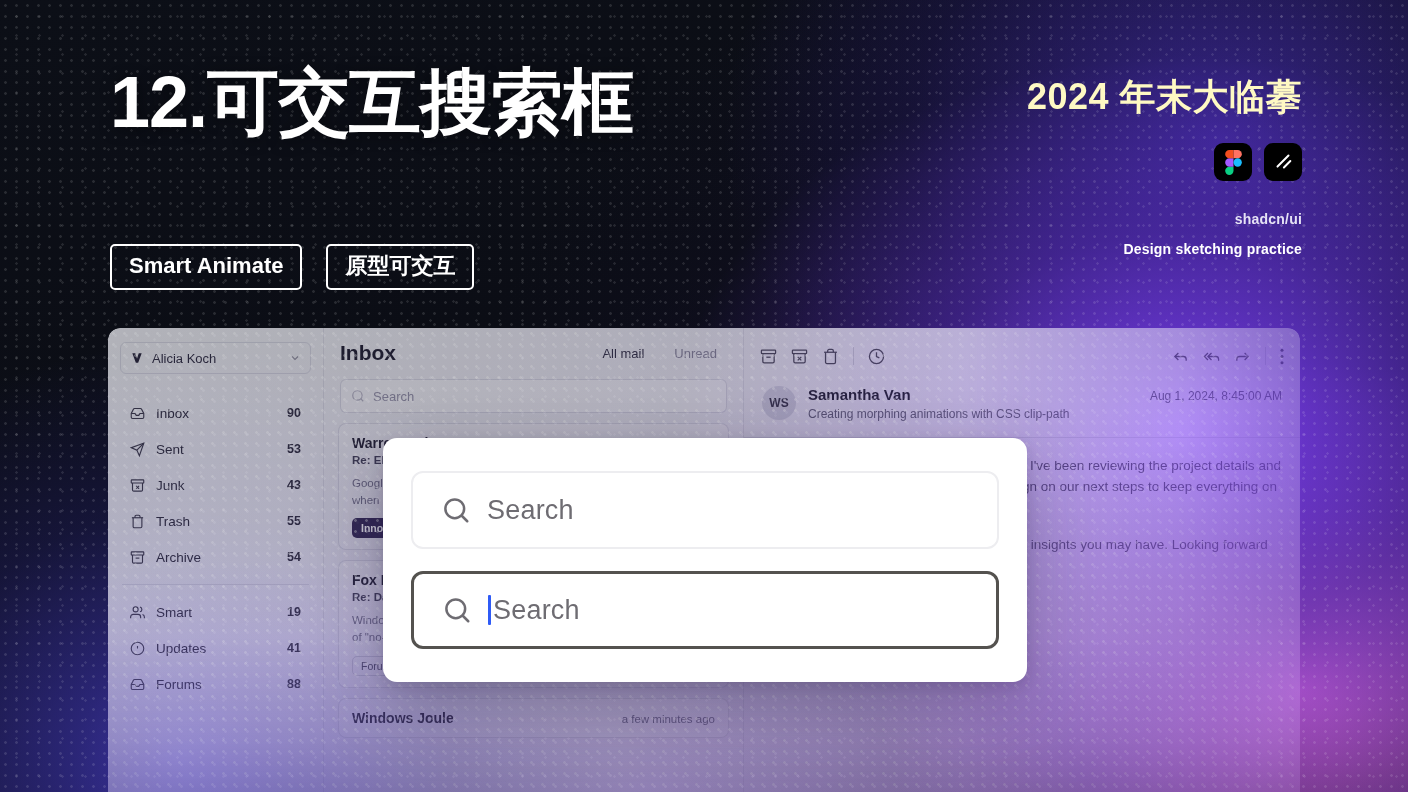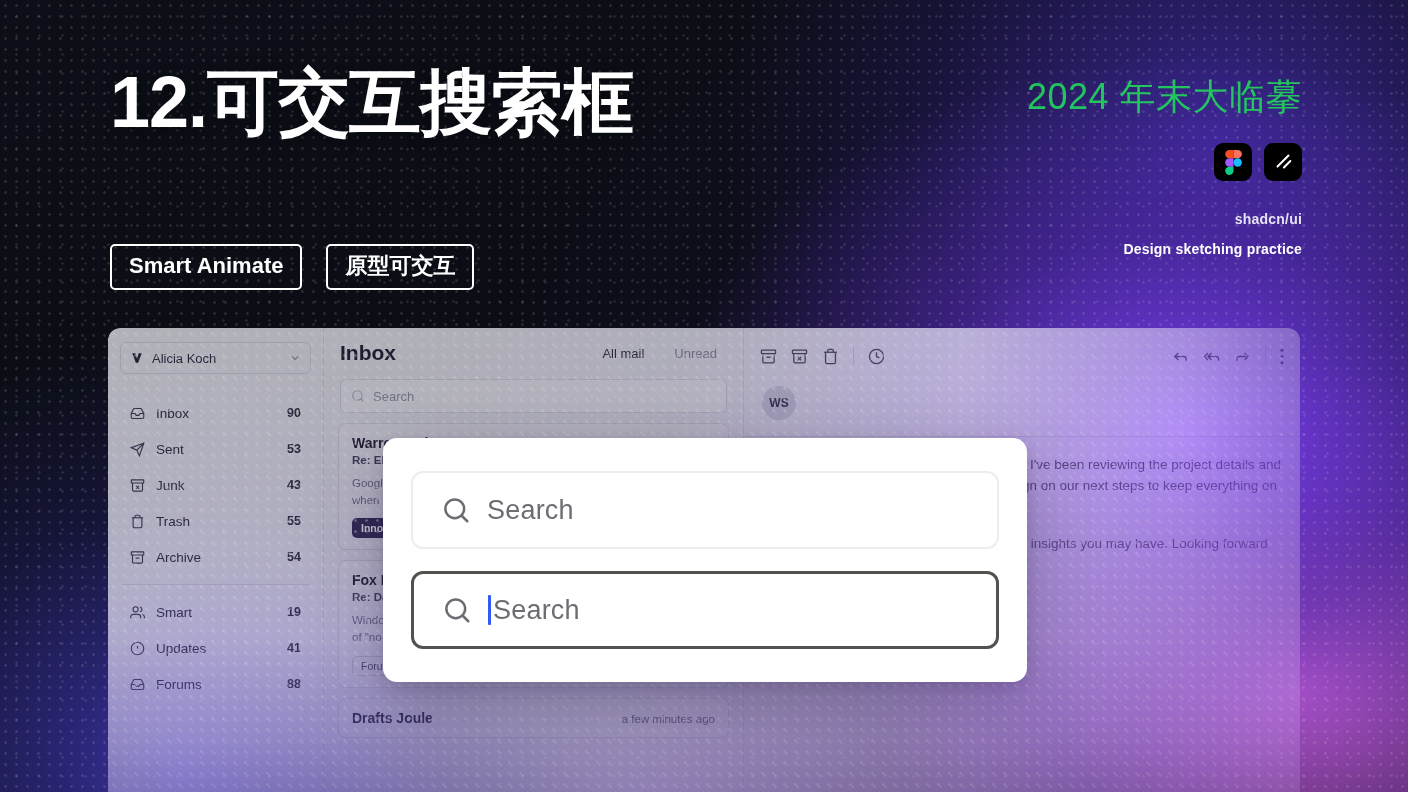--- a/index.html
+++ b/index.html
@@ -60,21 +60,21 @@
     color: #fff;
     font-size: 22px;
     font-weight: 700;
     padding: 9px 17px 11px;
     line-height: 1;
     display: flex; align-items: center;
   }
 
   .right-title {
     position: absolute; right: 106px; top: 73px;
-    font-size: 36px; font-weight: 400; color: #22c55e;
+    font-size: 36px; font-weight: 700; color: #fef9c3;
     white-space: nowrap;
     letter-spacing: .5px;
   }
   .app-icons {
     position: absolute; right: 106px; top: 143px;
     display: flex; gap: 12px;
   }
   .app-icon {
     width: 38px; height: 38px; border-radius: 9px;
     background: #000;
@@ -451,21 +451,21 @@
             <div class="mc-body">Windows Phone had a beautiful typographic interface, but that sense of "no-fun" combined with almost no apps killed the platform.</div>
             <div class="mc-tags">
               <span class="tag">Forum</span>
               <span class="tag">Assignment</span>
               <span class="tag solid">Important</span>
             </div>
           </div>
 
           <div class="mail-card">
             <div class="mc-row">
-              <span class="mc-from">Drafts Joule</span>
+              <span class="mc-from">Windows Joule</span>
               <span class="mc-date">a few minutes ago</span>
             </div>
           </div>
         </div>
       </div>
 
       <div class="readcol">
         <div class="read-top">
           <svg class="itool" viewBox="0 0 24 24" fill="none" stroke="#262438" stroke-width="1.8">
               <rect x="2" y="3" width="20" height="5" rx="1"></rect>
@@ -504,20 +504,27 @@
           <div class="read-sep-v"></div>
           <svg class="vdots" viewBox="0 0 4 18" fill="#262438">
               <circle cx="2" cy="2.5" r="1.6"></circle>
               <circle cx="2" cy="9" r="1.6"></circle>
               <circle cx="2" cy="15.5" r="1.6"></circle>
             </svg>
         </div>
 
         <div class="read-hd">
           <div class="avatar">WS</div>
+          <div style="flex:1">
+            <div style="display:flex;align-items:baseline">
+              <span class="rh-name">Samantha Van</span>
+              <span class="rh-date">Aug 1, 2024, 8:45:00 AM</span>
+            </div>
+            <div class="rh-sub">Creating morphing animations with CSS clip-path</div>
+          </div>
         </div>
 
         <div class="read-divider"></div>
 
         <div class="read-body">
           <p>Hi, I wanted to touch base about the project. I've been reviewing the project details and I have a few thoughts. It's crucial that we align on our next steps to keep everything on schedule.</p>
           <p>Please let me know your availability and any insights you may have. Looking forward to hearing from you soon.</p>
         </div>
       </div>
     </div>

